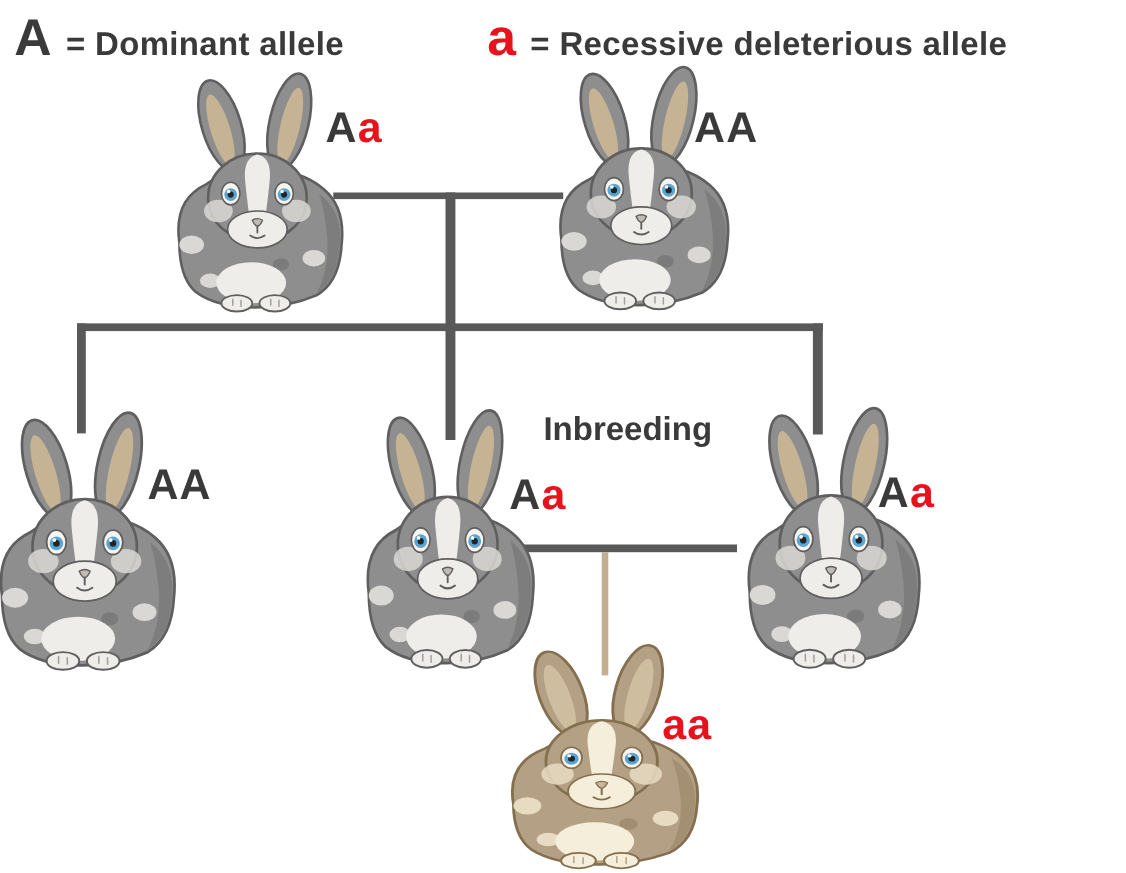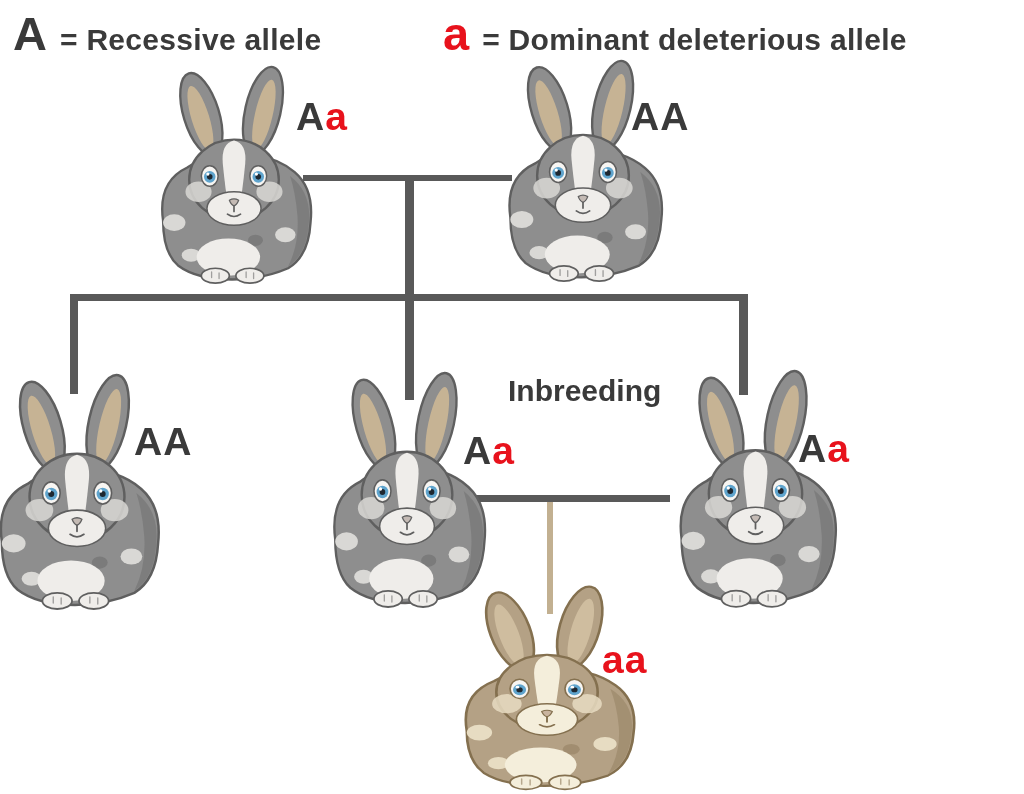--- a/index.html
+++ b/index.html
@@ -110,25 +110,25 @@
         <circle cx="114" cy="110" r="1.7" fill="#ffffff"></circle>
 
         <path d="M85,138 Q90,135 95,138 Q93,143 90,144 Q87,143 85,138 Z" fill="var(--nose)" stroke="var(--fur-dark)" stroke-width="1.3"></path>
         <path d="M90,144 L90,150 M83,153 Q90,158 97,153" stroke="var(--fur-dark)" stroke-width="1.8" fill="none"></path>
       </g>
     </defs>
   </svg>
 
   <div class="legend-item" style="left:13px;top:10px">
     <span class="legend-sym allele">A</span>
-    <span class="legend-txt">= Recessive allele</span>
+    <span class="legend-txt">= Dominant allele</span>
   </div>
   <div class="legend-item" style="left:443px;top:10px">
     <span class="legend-sym allele recessive">a</span>
-    <span class="legend-txt">= Dominant deleterious allele</span>
+    <span class="legend-txt">= Recessive deleterious allele</span>
   </div>
 
   <div class="hline" style="left:303px;top:175px;width:209px;height:6px"></div>
   <div class="vline" style="left:405px;top:175px;width:9px;height:225px"></div>
   <div class="hline" style="left:70px;top:294px;width:678px;height:7px"></div>
   <div class="vline" style="left:70px;top:294px;width:8px;height:100px"></div>
   <div class="vline" style="left:739px;top:294px;width:9px;height:101px"></div>
   <div class="hline" style="left:465px;top:495px;width:205px;height:7px"></div>
   <div class="tanline" style="left:547px;top:502px;width:6px;height:112px"></div>
 
@@ -163,15 +163,15 @@
   <div class="genotype" style="left:463px;top:431px">
     <span class="allele">A</span><span class="allele recessive">a</span>
   </div>
   <div class="genotype" style="left:798px;top:429px">
     <span class="allele">A</span><span class="allele recessive">a</span>
   </div>
   <div class="genotype" style="left:602px;top:640px">
     <span class="allele recessive">a</span><span class="allele recessive">a</span>
   </div>
 
-  <div class="annotation" style="left:508px;top:376px">Inbreeding</div>
+  <div class="annotation" style="left:494px;top:376px">Inbreeding</div>
 
 </div>
 
 </body></html>

